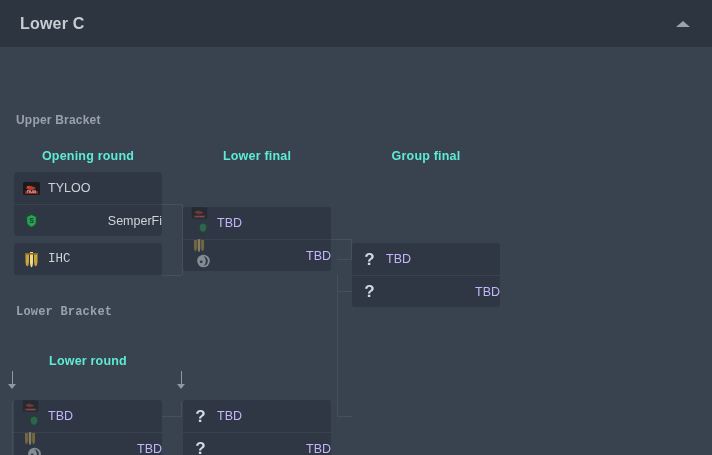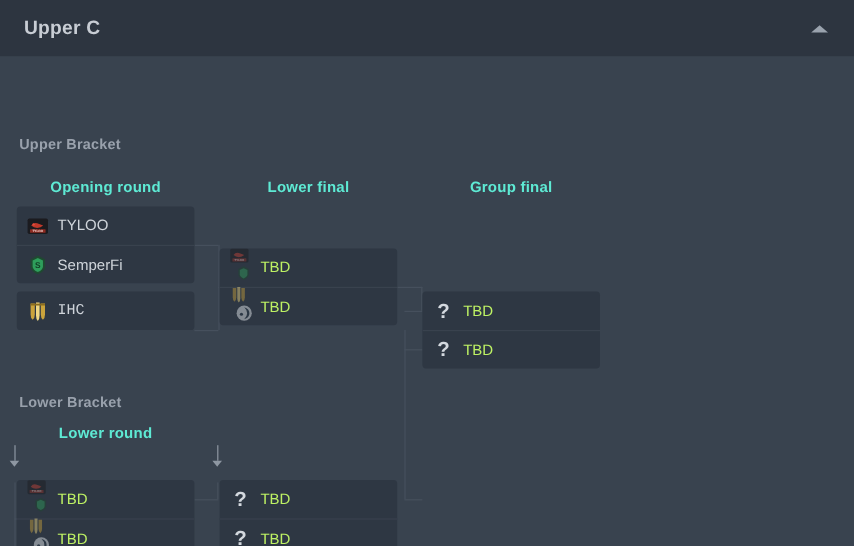--- a/index.html
+++ b/index.html
@@ -83,29 +83,29 @@
     cursor: pointer;
   }
 
   .slot {
     height: 32px;
     display: flex;
     align-items: center;
     padding-left: 8px;
     position: relative;
   }
-  .slot + .slot { border-top: 1px solid #39424e; }
+  .slot + .slot { border-top: 1px solid #39424e; justify-content: space-between; }
 
   .slot-name {
     font-size: 12.5px;
     color: #cfd4da;
     margin-left: 7px;
     white-space: nowrap;
   }
-  .slot-name.tbd { color: #bef264; }
+  .slot-name.tbd { color: #c4b5fd; }
 
   
   .logo {
     width: 19px;
     height: 19px;
     flex: 0 0 19px;
     position: relative;
     display: flex;
     align-items: center;
     justify-content: center;
@@ -163,21 +163,21 @@
     width: 0; height: 0;
     border-left: 4px solid transparent;
     border-right: 4px solid transparent;
     border-top: 5px solid #8e97a2;
   }
 </style>
 </head>
 <body>
 
 <div class="header">
-  <span class="header-title">Upper C</span>
+  <span class="header-title">Lower C</span>
   <div class="collapse-btn">
     <div class="chevron-up"></div>
   </div>
 </div>
 
 <div class="body-area">
 
   <div class="section-label" style="left:16px; top:66px;">Upper Bracket</div>
 
   <div class="round-label" style="left:14px; top:102px; width:148px;">Opening round</div>
@@ -283,21 +283,21 @@
     <div class="slot">
       <span class="qmark">?</span>
       <span class="slot-name tbd">TBD</span>
     </div>
     <div class="slot">
       <span class="qmark">?</span>
       <span class="slot-name tbd">TBD</span>
     </div>
   </div>
 
-  <div class="section-label" style="left:16px; top:281px;">Lower Bracket</div>
+  <div class="section-label" style="left:16px; top:258px;font-family:Liberation Mono, monospace;">Lower Bracket</div>
 
   <div class="round-label" style="left:14px; top:307px; width:148px;">Lower round</div>
 
   <div class="arrow-down" style="left:6px; top:324px;">
     <div class="stem"></div>
       <div class="head"></div>
   </div>
   <div class="arrow-down" style="left:175px; top:324px;">
     <div class="stem"></div>
       <div class="head"></div>

